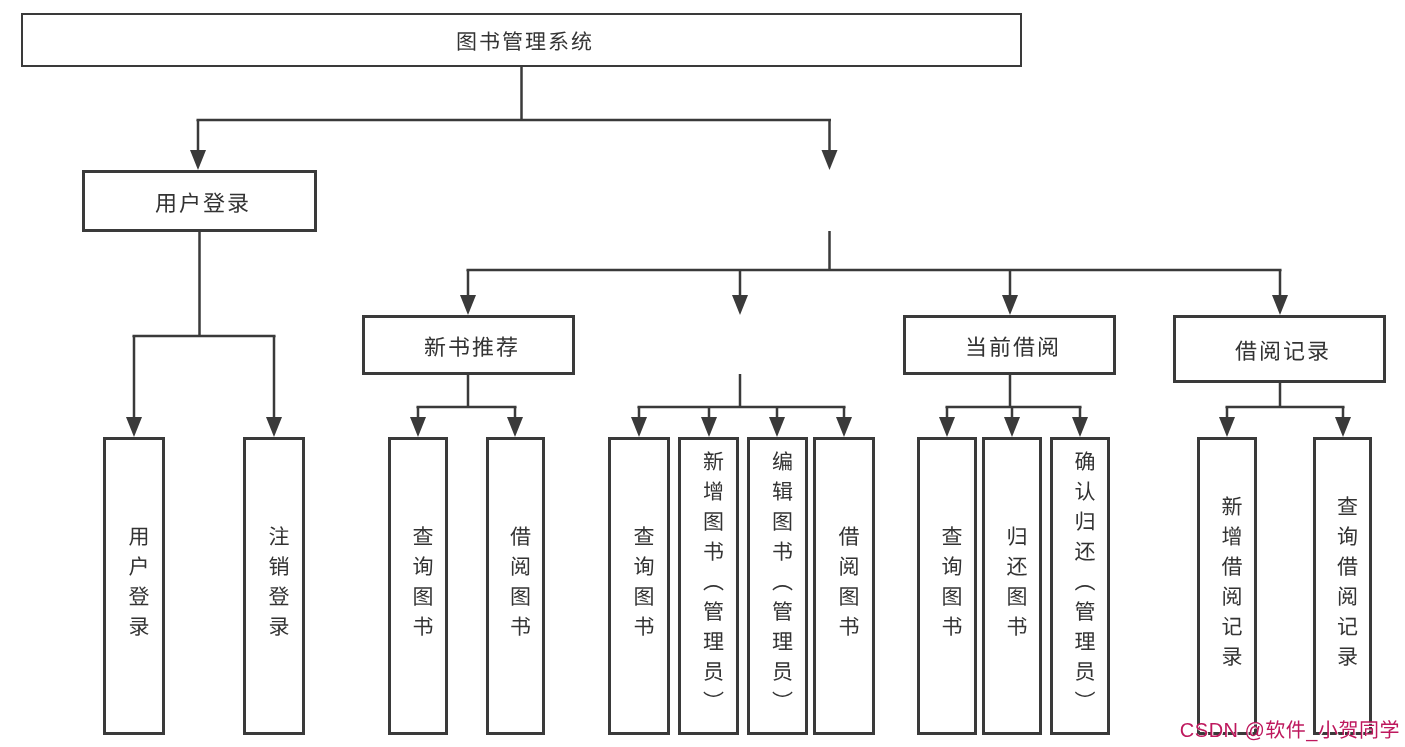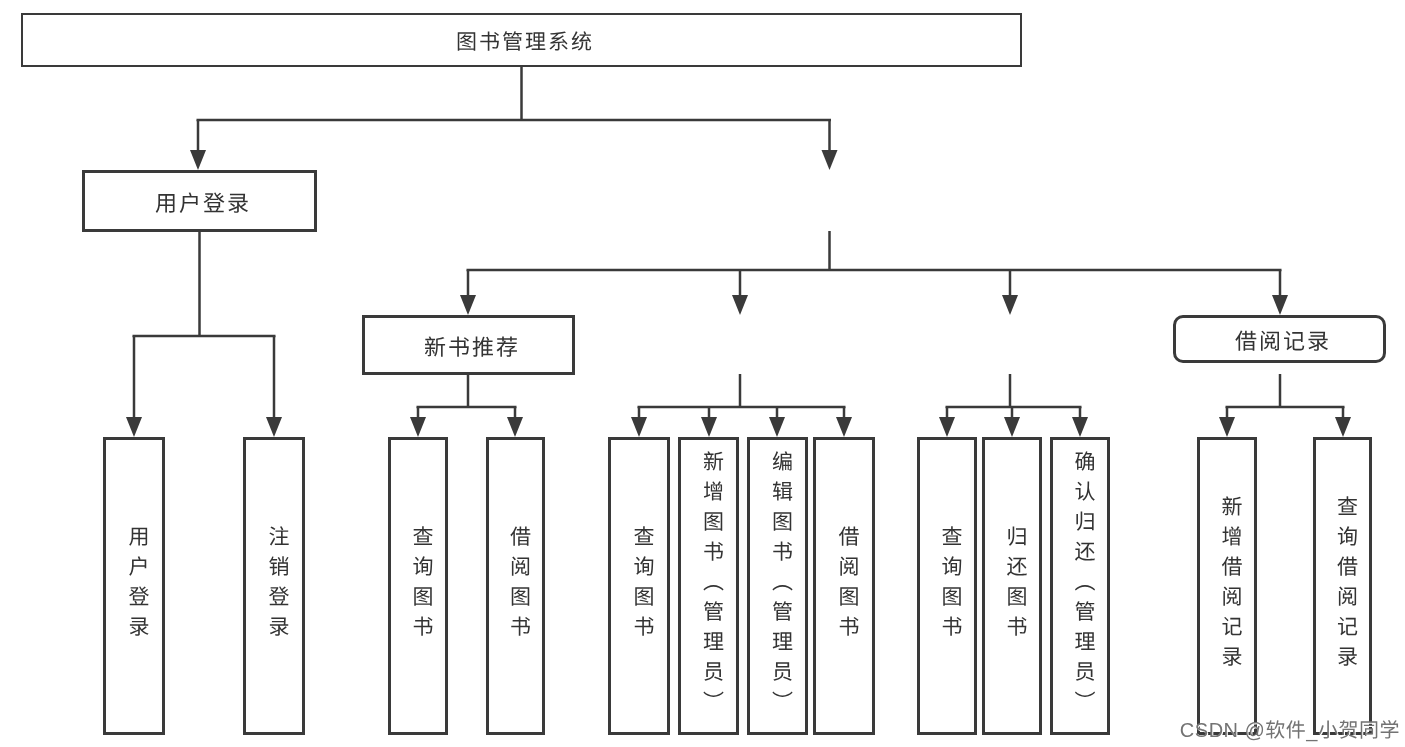--- a/index.html
+++ b/index.html
@@ -55,21 +55,21 @@
     font-size: 21px;
     letter-spacing: 9px;
     line-height: 1;
     color: #333333;
   }
   .watermark {
     position: absolute;
     right: 5px;
     bottom: 4px;
     font-size: 20px;
-    color: #737373;
+    color: #be185d;
     text-shadow: 1px 1px 0 #ffffff;
     letter-spacing: 0.5px;
     z-index: 5;
     white-space: nowrap;
   }
 </style>
 </head>
 <body>
 
 <div class="stage">
@@ -154,21 +154,24 @@
     <span class="hlabel">图书管理系统</span>
   </div>
 
   <div class="node" style="left:82px; top:170px; width:235px; height:62px;">
     <span class="hlabel">用户登录</span>
   </div>
 
   <div class="node" style="left:362px; top:315px; width:213px; height:60px;">
     <span class="hlabel">新书推荐</span>
   </div>
-  <div class="node" style="left:1173px; top:315px; width:213px; height:48px;border-radius:10px;">
+  <div class="node" style="left:903px; top:315px; width:213px; height:60px;">
+    <span class="hlabel">当前借阅</span>
+  </div>
+  <div class="node" style="left:1173px; top:315px; width:213px; height:68px;">
     <span class="hlabel">借阅记录</span>
   </div>
 
   <div class="node" style="left:103px; top:437px; width:62px; height:298px;">
     <span class="vlabel">用户登录</span>
   </div>
   <div class="node" style="left:243px; top:437px; width:62px; height:298px;">
     <span class="vlabel">注销登录</span>
   </div>
 

